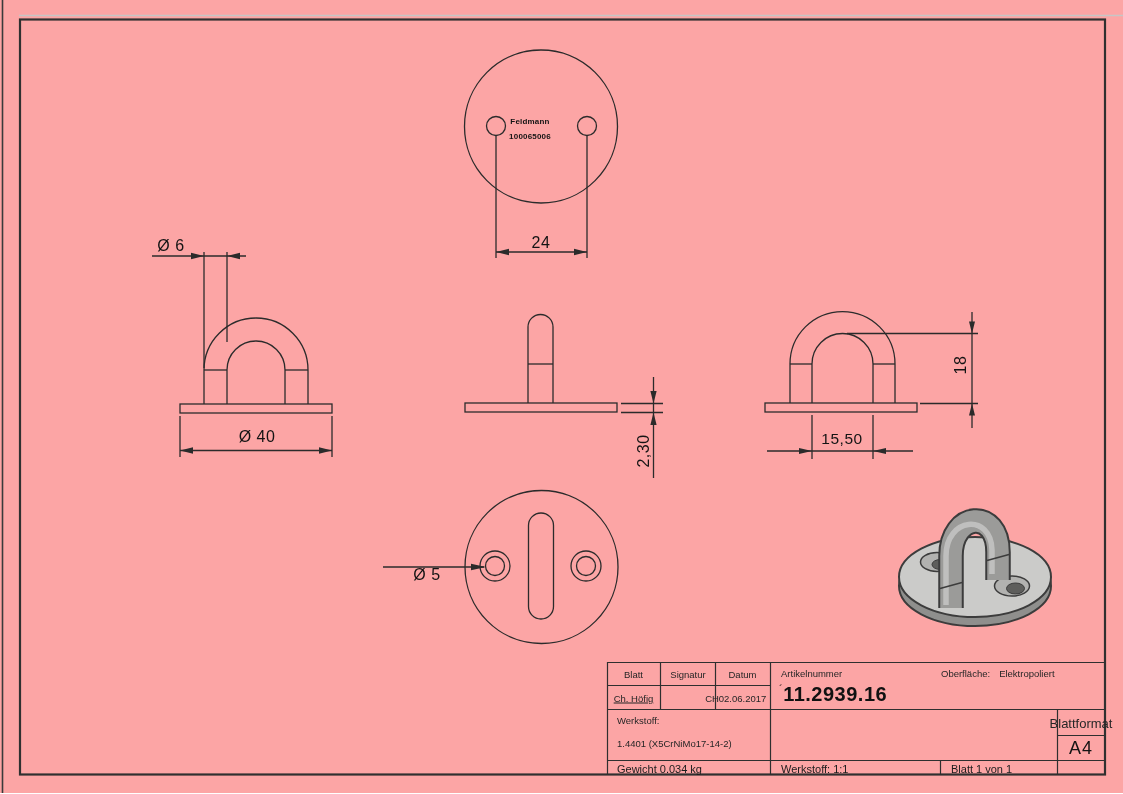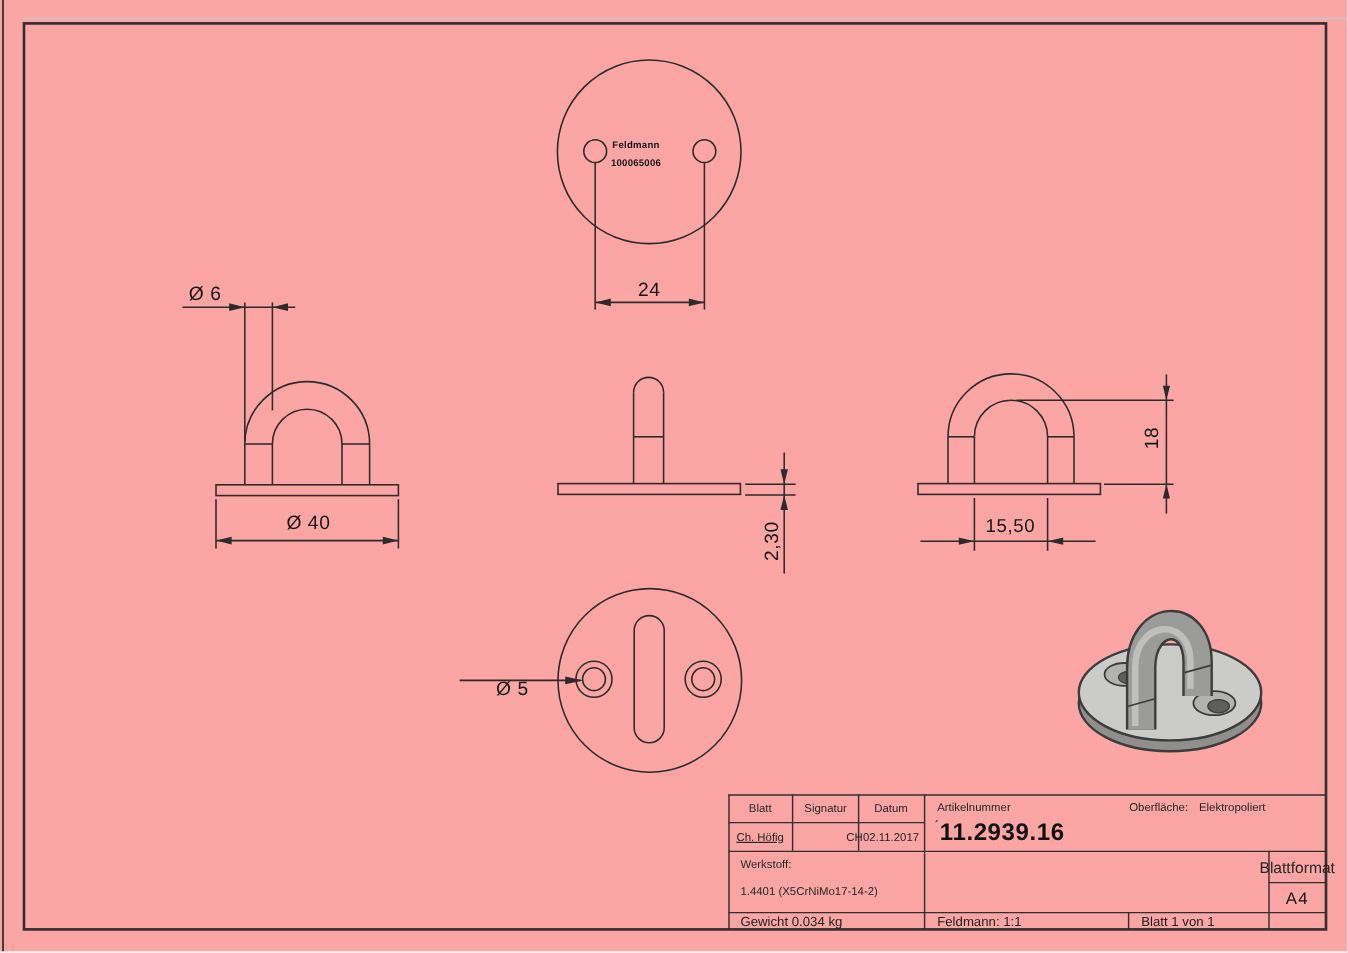--- a/index.html
+++ b/index.html
@@ -8,21 +8,21 @@
   .lbl{position:absolute;white-space:nowrap;color:#141414;}
   .ctr{transform:translate(-50%,-50%);}
   .rot{transform:translate(-50%,-50%) rotate(-90deg);}
   .dim{font-size:16px;letter-spacing:0.5px;}
   .dim-sm{font-size:15.5px;letter-spacing:0.5px;}
   .brand{font-size:8px;font-weight:bold;letter-spacing:0.2px;}
   .tb-lbl{font-size:9.5px;color:#262626;}
   .tb-val{font-size:11px;color:#1c1c1c;}
   .artnr{font-size:20px;font-weight:bold;color:#111;letter-spacing:0.5px;}
   .artnr .mark{font-size:11px;vertical-align:top;font-weight:normal;}
-  .a4{font-size:14px;letter-spacing:1px;}
+  .a4{font-size:18px;letter-spacing:1px;}
   svg{position:absolute;left:0;top:0;}
 </style>
 </head>
 <body>
 
 <div class="page">
 
   <svg width="1123" height="794" viewBox="0 0 1123 794">
 
     <g>
@@ -159,31 +159,31 @@
   <div class="lbl rot dim" style="left:961px;top:365px;">18</div>
   <div class="lbl ctr dim-sm" style="left:842px;top:439px;">15,50</div>
   <div class="lbl ctr dim" style="left:427px;top:555px;margin-top:20px;">Ø 5</div>
 
   <div>
     <div class="lbl ctr tb-lbl" style="left:633.5px;top:674px;">Blatt</div>
     <div class="lbl ctr tb-lbl" style="left:688px;top:674px;">Signatur</div>
     <div class="lbl ctr tb-lbl" style="left:742.5px;top:674px;">Datum</div>
     <div class="lbl ctr tb-lbl" style="left:633.5px;top:697.5px;text-decoration:underline;">Ch. Höfig</div>
     <div class="lbl ctr tb-lbl" style="left:688px;top:697.5px;margin-left:24px;">CH</div>
-    <div class="lbl ctr tb-lbl" style="left:742.5px;top:697.5px;">02.11.2017</div>
+    <div class="lbl ctr tb-lbl" style="left:742.5px;top:697.5px;">02.06.2017</div>
 
     <div class="lbl tb-lbl" style="left:781px;top:668px;">Artikelnummer</div>
     <div class="lbl artnr" style="left:779px;top:683px;"><span class="mark">´</span><span>11.2939.16</span></div>
 
     <div class="lbl tb-lbl" style="left:941px;top:668px;"><span>Oberfläche:</span><span style="display:inline-block;width:9px;"></span><span>Elektropoliert</span></div>
 
     <div class="lbl tb-lbl" style="left:617px;top:715px;">Werkstoff:</div>
     <div class="lbl tb-lbl" style="left:617px;top:738px;">1.4401 (X5CrNiMo17-14-2)</div>
 
     <div class="lbl ctr tb-lbl" style="left:1081px;top:722.5px;font-size:13px;">Blattformat</div>
     <div class="lbl ctr a4" style="left:1081px;top:748px;">A4</div>
 
     <div class="lbl tb-val" style="left:617px;top:762.5px;">Gewicht 0.034 kg</div>
-    <div class="lbl tb-val" style="left:781px;top:762.5px;">Feldmann: 1:1</div>
+    <div class="lbl tb-val" style="left:781px;top:762.5px;">Werkstoff: 1:1</div>
     <div class="lbl tb-val" style="left:951px;top:762.5px;">Blatt 1 von 1</div>
   </div>
 
 </div>
 
 </body></html>

